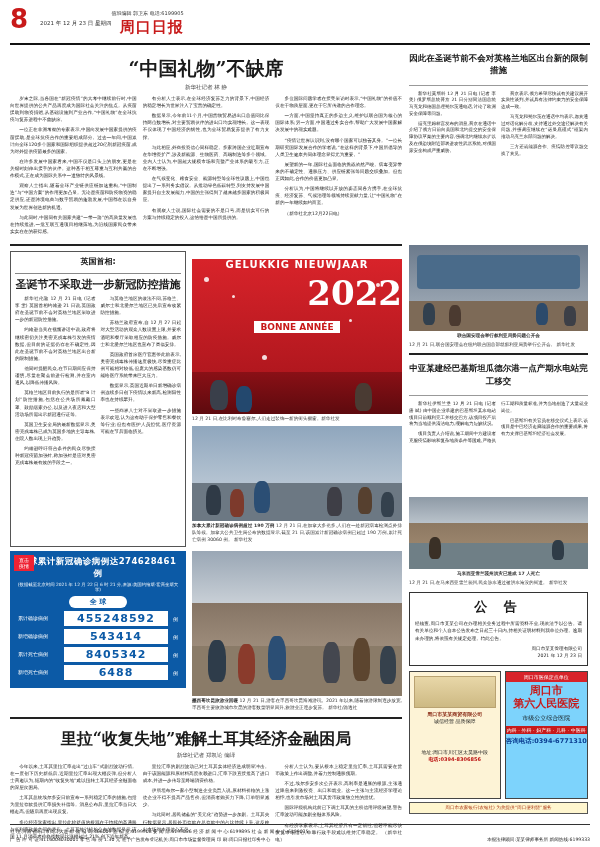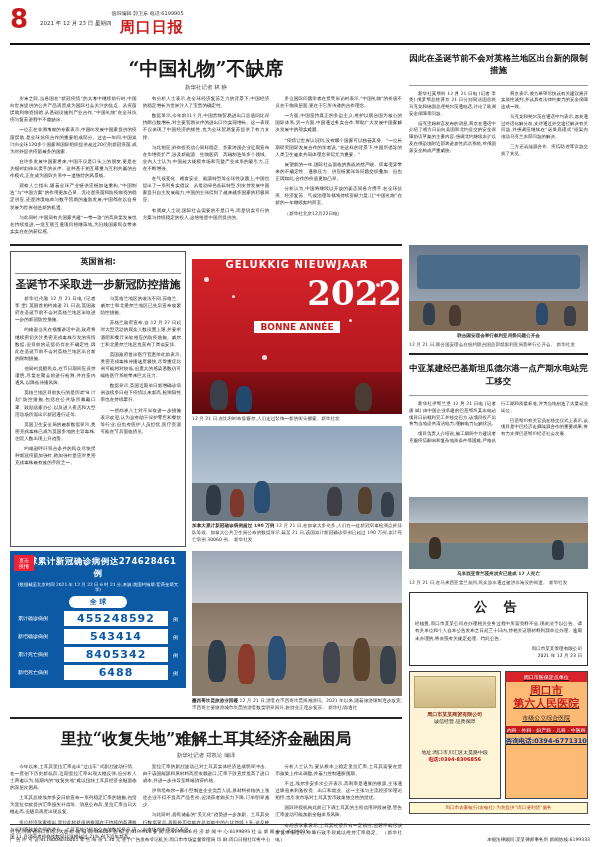--- a/index.html
+++ b/index.html
@@ -78,21 +78,21 @@
 
   .notice{border:1px solid #333;padding:5px;margin-top:5px;}
   .notice .nt{text-align:center;font-size:13px;font-weight:bold;letter-spacing:6px;font-family:"DejaVu Serif","Liberation Serif",serif;margin-bottom:4px;}
   .notice .nb{font-size:4.6px;line-height:1.6;text-align:justify;}
   .notice .sign{font-size:4.6px;text-align:right;margin-top:4px;line-height:1.5;}
 
   
   .ads{display:flex;gap:4px;margin-top:5px;}
   .ad{flex:1;border:1px solid #444;position:relative;overflow:hidden;}
   .ad-left{background:#fdf3d6;}
-  .ad-right{background:#fdba74;text-decoration:underline;}
+  .ad-right{background:#7dd3fc;}
   .adline{font-size:5px;text-align:center;line-height:1.4;}
 
   .hosp-top{background:#d8232a;color:#fff;text-align:center;font-size:5px;padding:2px 0;}
   .hosp-name{color:#c81a1a;font-weight:bold;text-align:center;font-size:11px;line-height:1.15;margin:3px 0;font-family:"DejaVu Serif","Liberation Serif",serif;}
   .hosp-sub{text-align:center;font-size:6px;color:#111;margin-bottom:3px;}
   .hosp-strip{background:#c81a1a;color:#fff;font-size:5px;text-align:center;padding:1px 0;margin:2px 0;}
   .hosp-tel{text-align:center;font-size:6.5px;font-weight:bold;color:#0a3d91;margin-top:3px;}
 
   
   .footer{position:absolute;left:10px;right:10px;bottom:4px;border-top:1px solid #333;padding-top:3px;font-size:4.6px;line-height:1.6;color:#222;}

